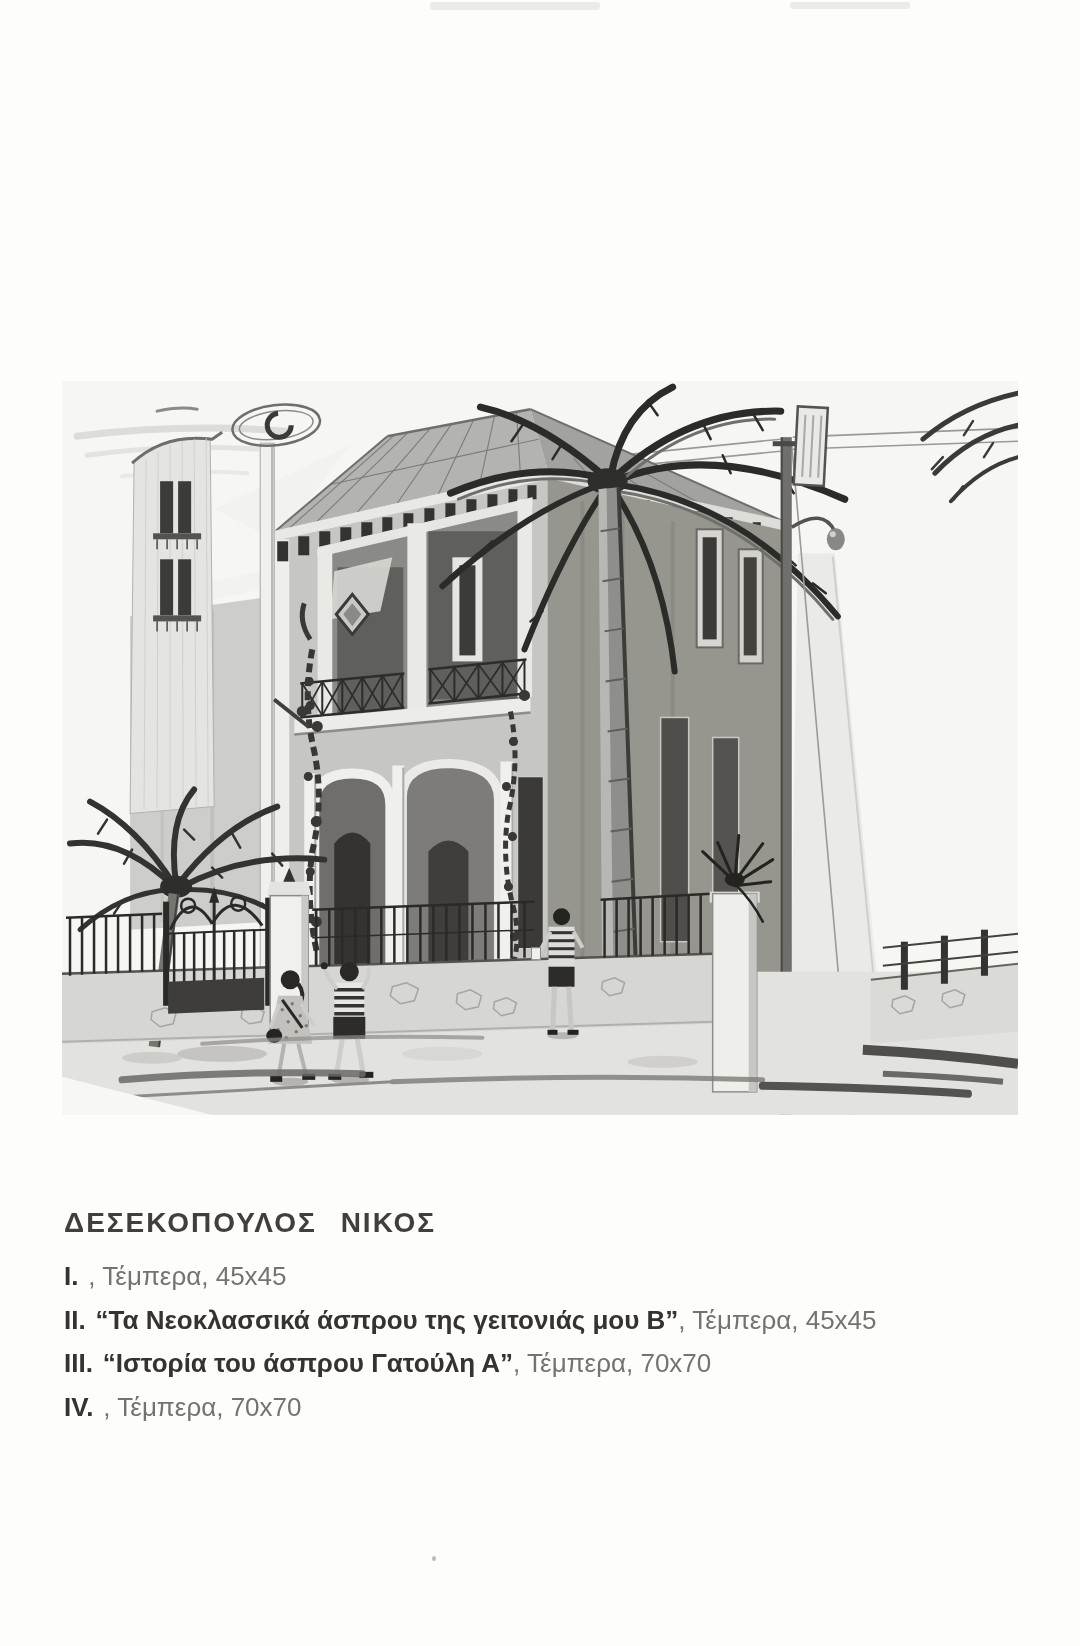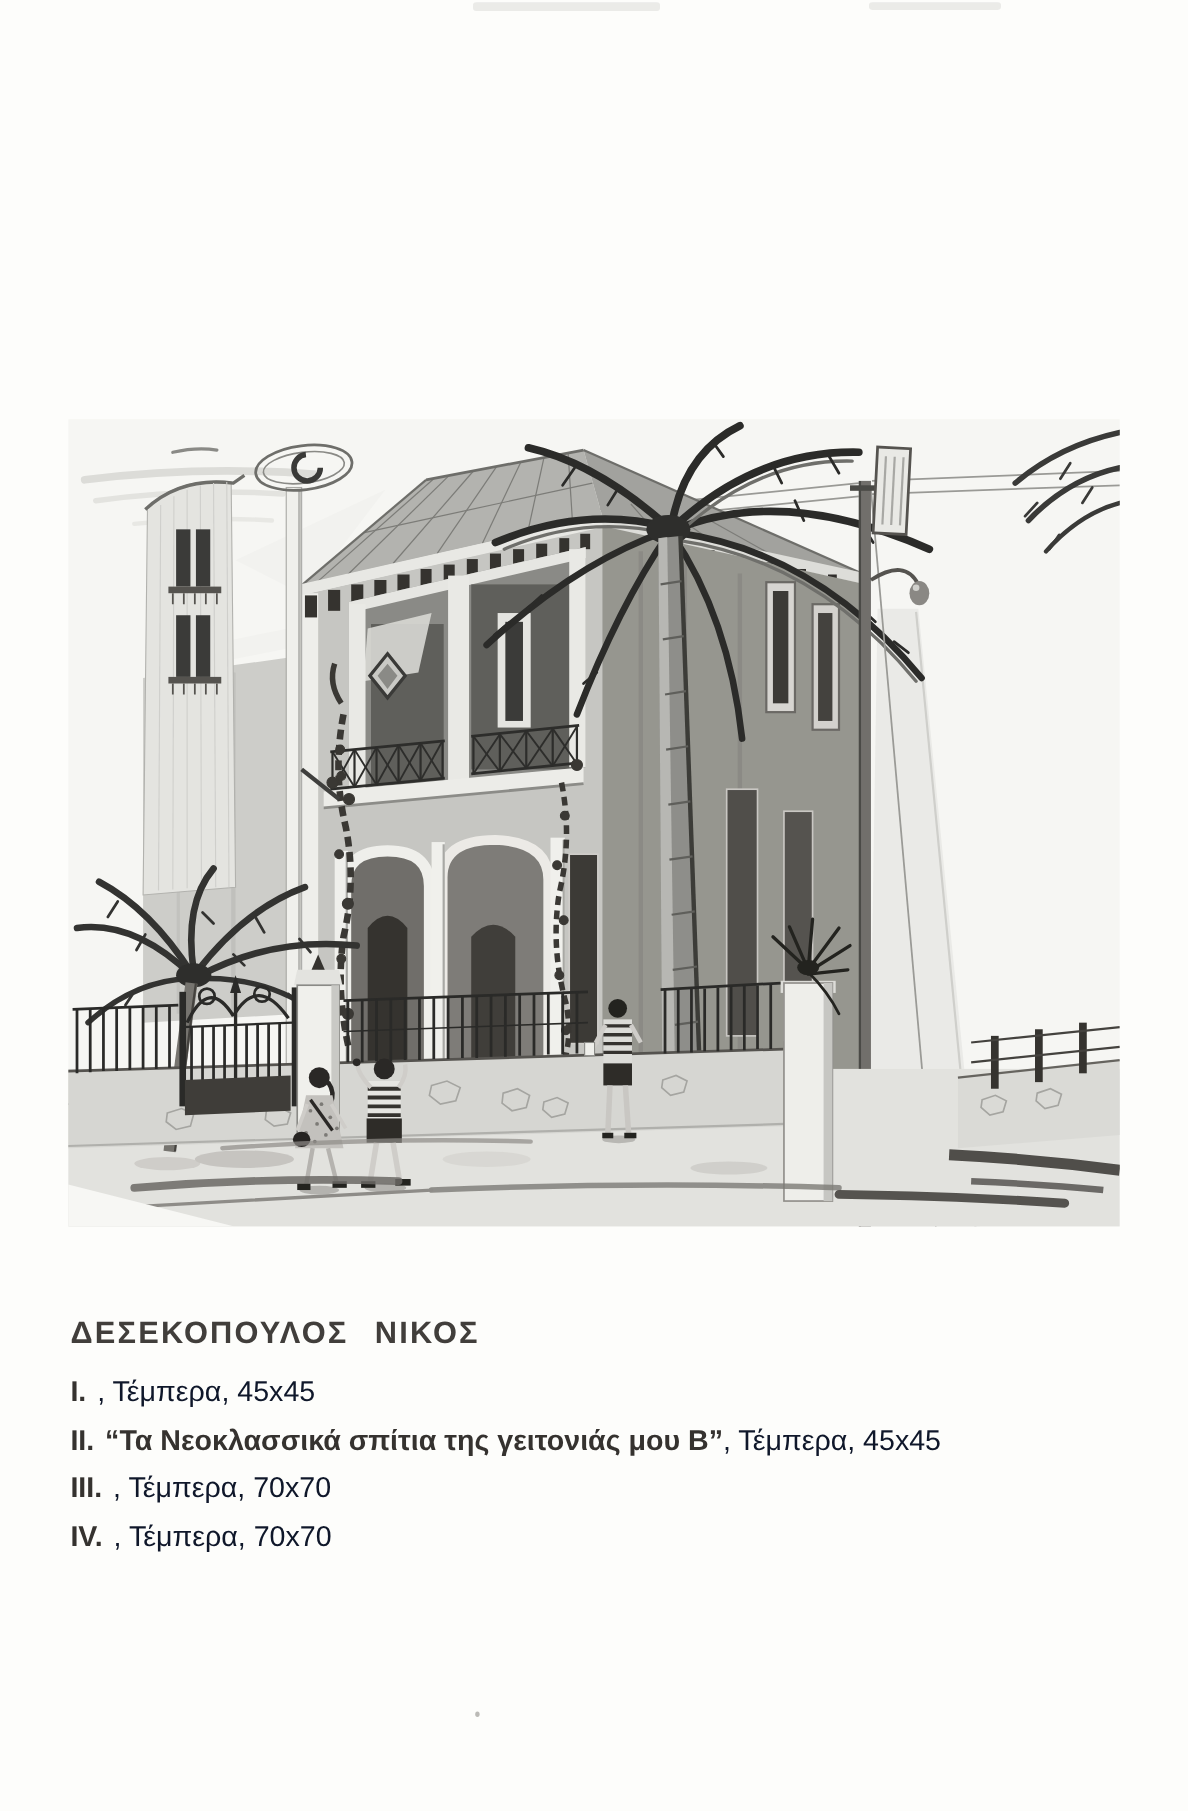--- a/index.html
+++ b/index.html
@@ -5,30 +5,30 @@
   html,body{margin:0;padding:0;}
   body{
     width:1080px;height:1646px;position:relative;
     background:#fdfdfb;overflow:hidden;
     font-family:"Liberation Sans",sans-serif;
   }
   .scan-smudge{position:absolute;background:#c9c9c5;opacity:.35;border-radius:3px;}
   .illustration{position:absolute;left:62px;top:380px;width:956px;height:736px;}
   .catalog{position:absolute;left:64px;top:1196px;width:960px;}
   .artist-name{
-    margin:0 0 16px 0;font-size:28px;font-weight:700;color:#413e3b;
+    margin:11px 0 16px 0;font-size:28px;font-weight:700;color:#413e3b;
     letter-spacing:2px;word-spacing:14px;line-height:32px;
   }
   .entry-list{list-style:none;margin:0;padding:0;}
   .entry-list li{
     height:43.5px;display:flex;align-items:center;
     font-size:26px;font-weight:700;color:#35322f;white-space:nowrap;
   }
   .entry-num{margin-right:.38em;}
-  .entry-det{font-weight:400;color:#0f172a;}
+  .entry-det{font-weight:400;color:#737373;}
   .speck{position:absolute;left:432px;top:1556px;width:4px;height:5px;background:#8f8d89;border-radius:50%;opacity:.6;}
 </style>
 </head>
 <body>
 
 <div class="scan-smudge" style="left:430px;top:2px;width:170px;height:8px"></div>
 <div class="scan-smudge" style="left:790px;top:2px;width:120px;height:7px"></div>
 <div class="speck"></div>
 
 <div class="illustration">
@@ -601,25 +601,26 @@
 
 <div class="catalog">
   <h1 class="artist-name">ΔΕΣΕΚΟΠΟΥΛΟΣ ΝΙΚΟΣ</h1>
   <ul class="entry-list">
     <li>
       <span class="entry-num">I.</span>
       <span class="entry-det">, Τέμπερα, 45x45</span>
     </li>
     <li>
       <span class="entry-num">II.</span>
-      <span class="entry-ttl">“Τα Νεοκλασσικά σπίτια της γειτονιάς μου Β”</span>
+      <span class="entry-ttl">“Τα Νεοκλασσικά άσπρου της γειτονιάς μου Β”</span>
       <span class="entry-det">, Τέμπερα, 45x45</span>
     </li>
     <li>
       <span class="entry-num">III.</span>
+      <span class="entry-ttl">“Ιστορία του άσπρου Γατούλη Α”</span>
       <span class="entry-det">, Τέμπερα, 70x70</span>
     </li>
     <li>
       <span class="entry-num">IV.</span>
       <span class="entry-det">, Τέμπερα, 70x70</span>
     </li>
   </ul>
 </div>
 
 </body></html>

